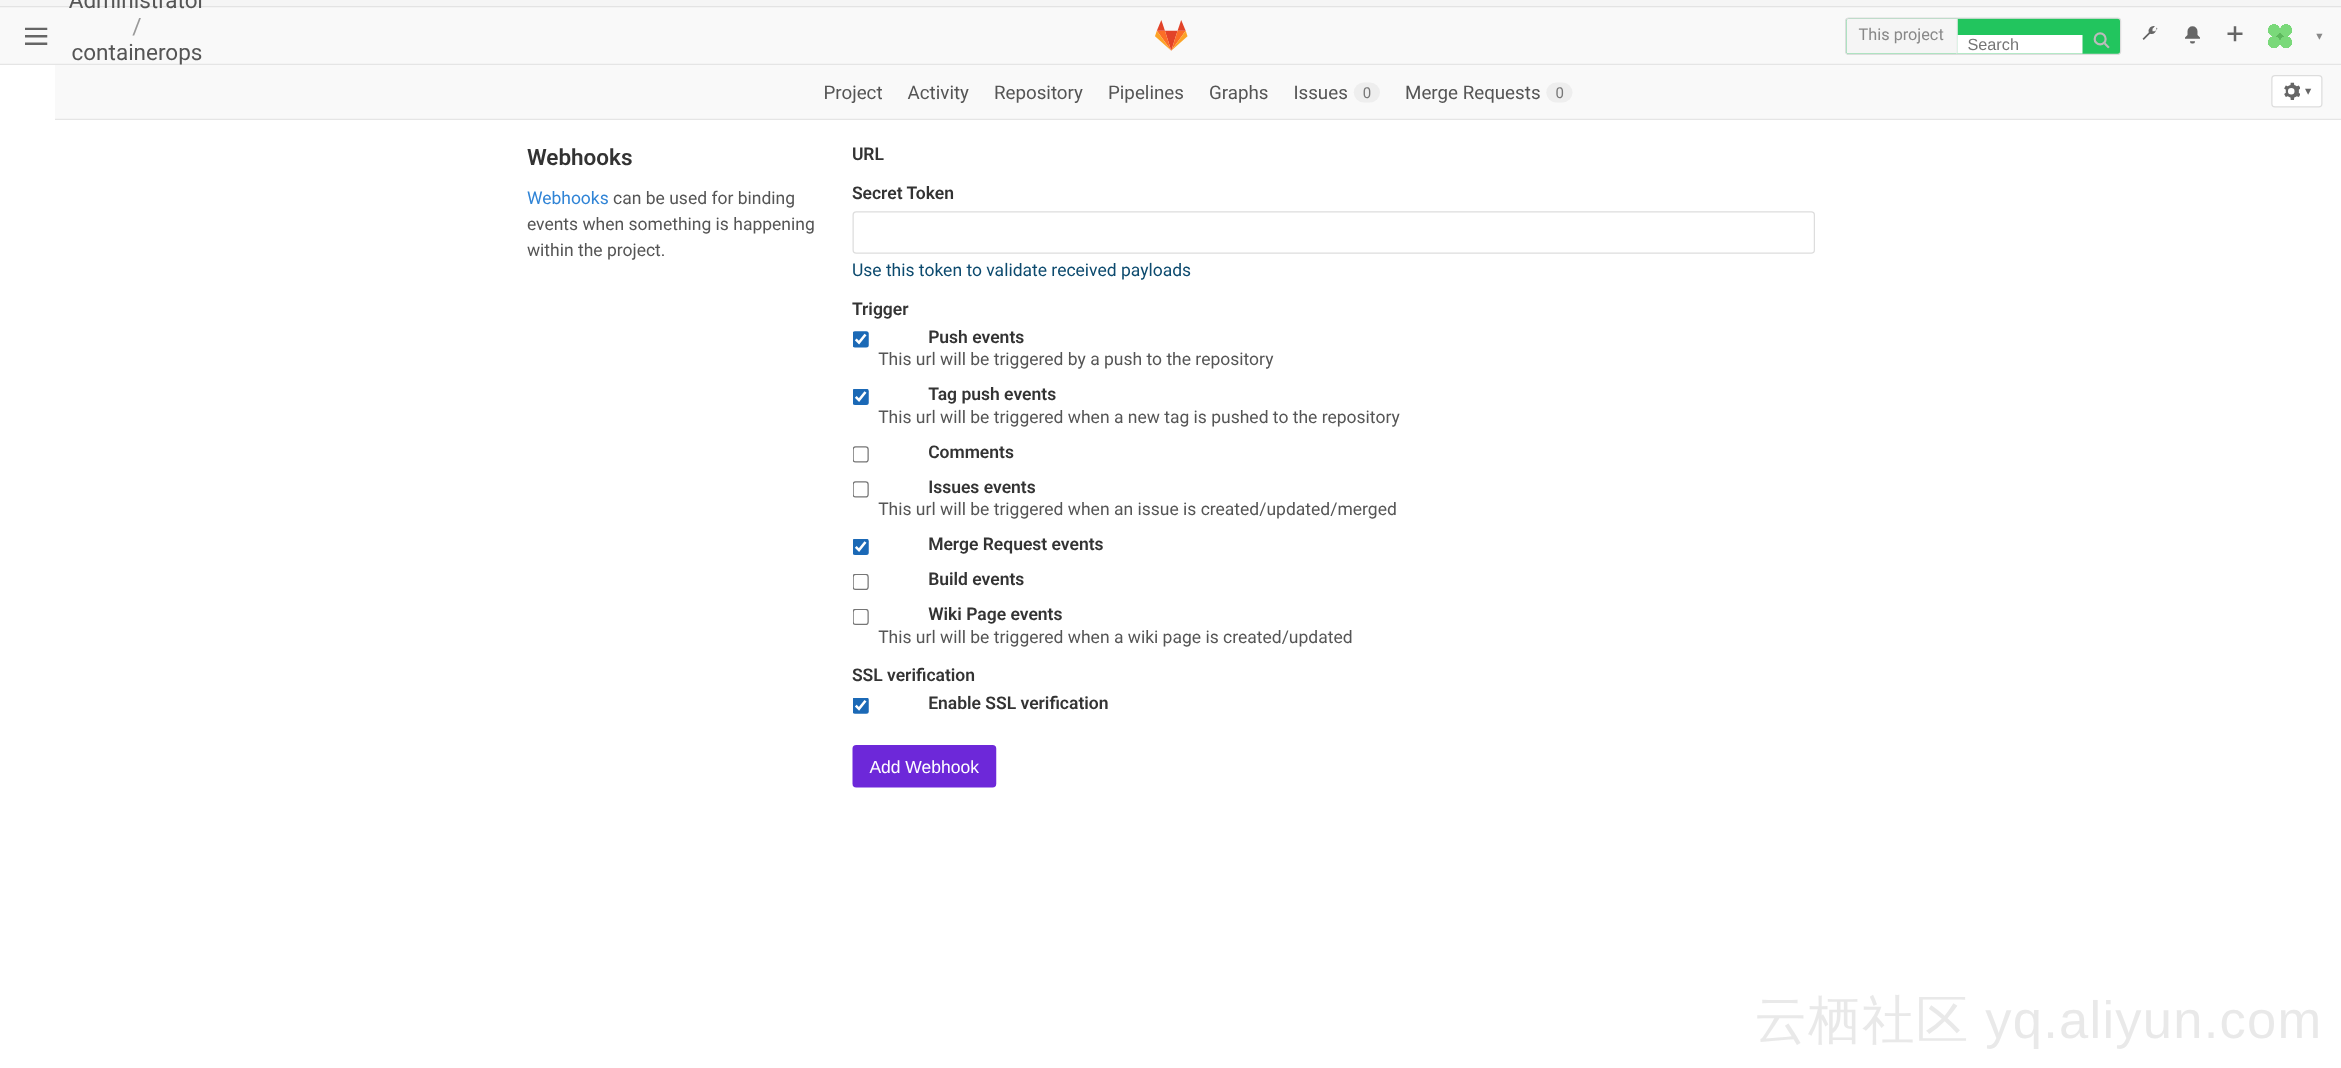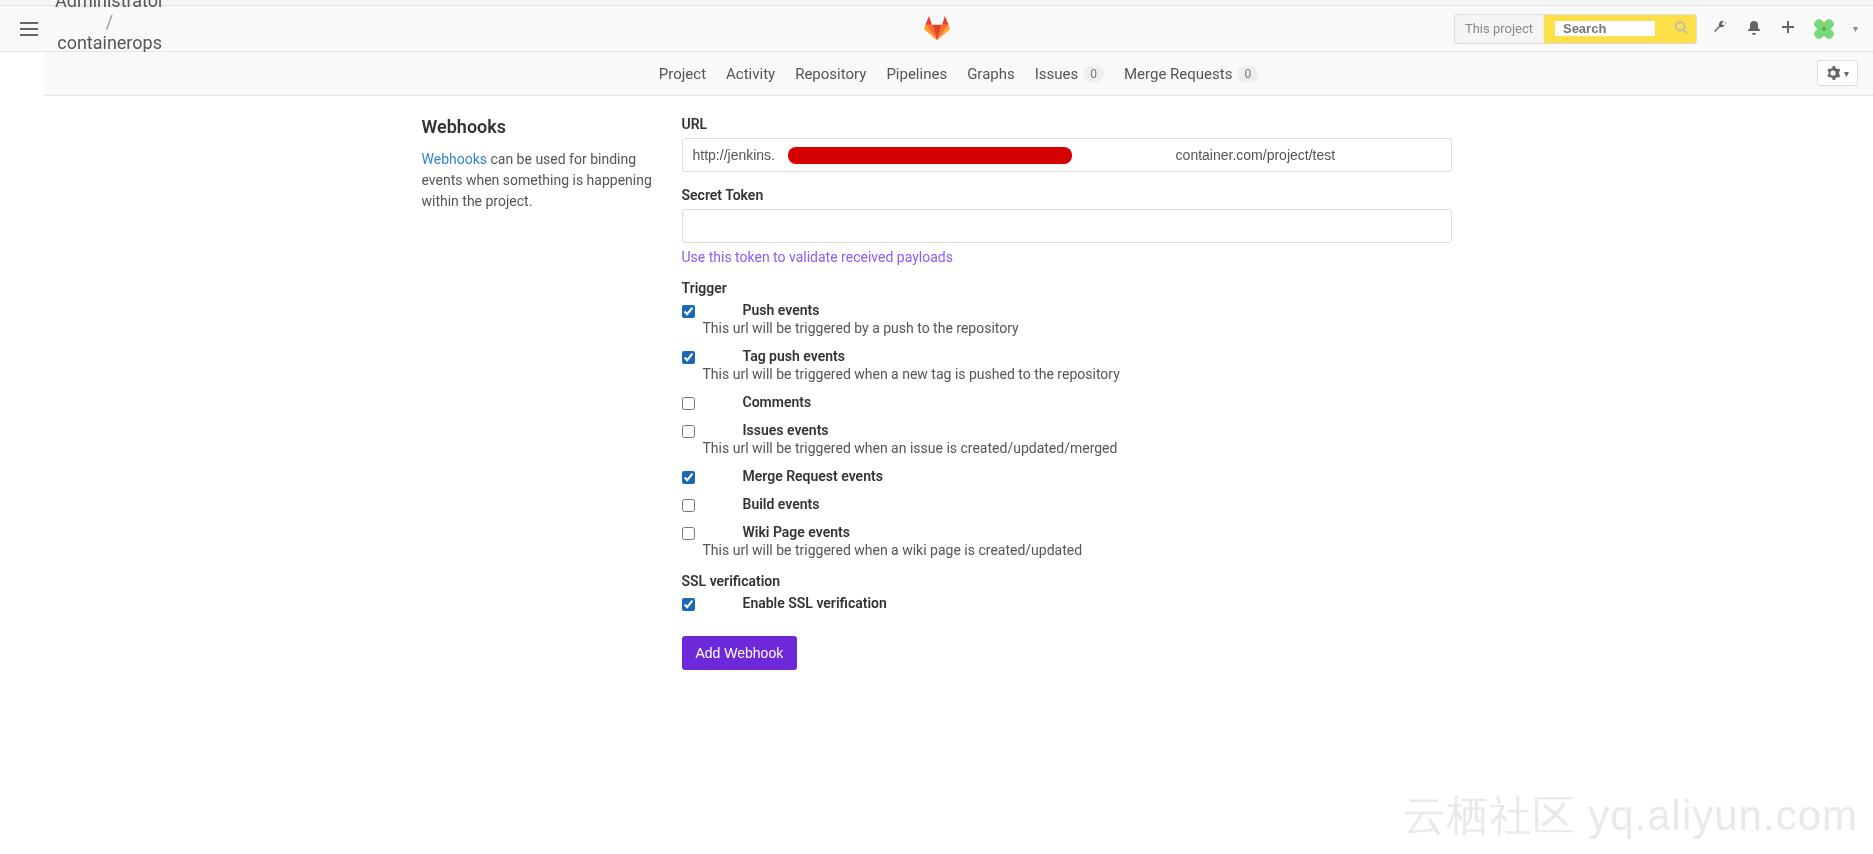--- a/index.html
+++ b/index.html
@@ -58,46 +58,44 @@
     
     .header-right {
       margin-left: auto;
       display: flex;
       align-items: center;
       gap: 12px;
     }
     
     .search-box {
       display: flex;
-      align-items: center;
+      align-items: flex-end;
       border: 1px solid #ddd;
       border-radius: 3px;
-      background: #fde047;
+      background: #22c55e;
       height: 30px;
       overflow: hidden;
-      gap: 11px;
     }
     .search-scope {
       background: #f5f5f5;
       color: #888;
       font-size: 13px;
       padding: 0 10px;
       height: 100%;
       display: flex;
       align-items: center;
       border-right: 1px solid #eee;
     }
     .search-input {
       border: none;
       outline: none;
       padding: 0 8px;
       font-size: 13px;
       width: 100px;
       color: #555;
-      font-weight: bold;
     }
     .search-icon {
       color: #ccc;
       padding: 0 8px;
     }
     
     .header-icon {
       color: #666;
       cursor: pointer;
       padding: 3px;
@@ -232,21 +230,21 @@
     .redact {
       position: absolute;
       top: 9px;
       left: 106px;
       width: 284px;
       height: 17px;
       background: #d60000;
       border-radius: 8px;
     }
     .help-text {
-      color: #8b5cf6;
+      color: #0c4a6e;
       font-size: 14px;
       margin-top: 6px;
     }
     
     .trigger-item {
       margin-bottom: 12px;
       display: flex;
       align-items: flex-start;
     }
     .trigger-item input[type="checkbox"] {
@@ -383,24 +381,20 @@
   <div class="left-col">
     <h3>Webhooks</h3>
     <p>
       <a>Webhooks</a><span> can be used for binding events when something is happening within the project.</span>
     </p>
   </div>
 
   <div class="right-col">
     <div class="form-group">
       <label>URL</label>
-      <div class="url-wrapper">
-        <input class="form-control" type="text" value="http://jenkins.                                                                                                       container.com/project/test" style="">
-        <div class="redact"></div>
-      </div>
     </div>
     
     <div class="form-group">
       <label>Secret Token</label>
       <input class="form-control" type="text" value="" style="">
       <div class="help-text">Use this token to validate received payloads</div>
     </div>
     
     <div class="form-group">
       <label>Trigger</label>

